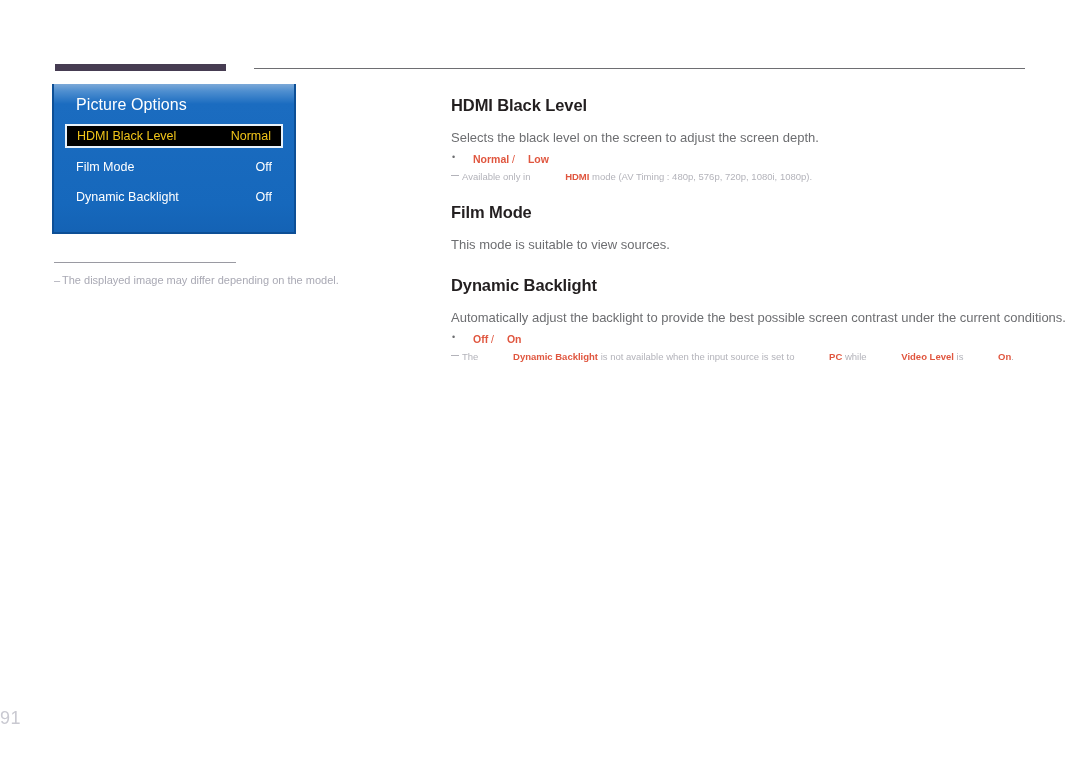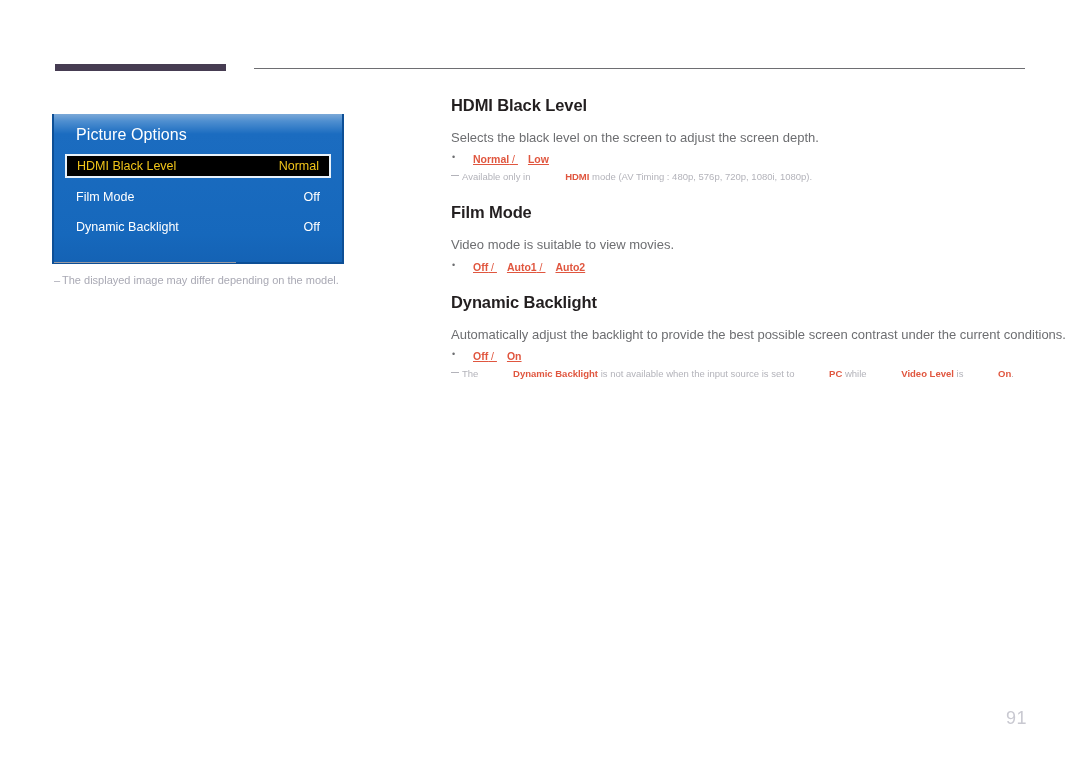--- a/index.html
+++ b/index.html
@@ -37,22 +37,22 @@
     top: 68px;
     width: 771px;
     height: 1px;
     background: #6e6e72;
   }
 
   
   .osd-panel {
     position: absolute;
     left: 52px;
-    top: 114px;
-    width: 292px;
+    top: 84px;
+    width: 244px;
     height: 150px;
     background: linear-gradient(to bottom,
         #7ca9d8 0px,
         #4f8fd0 7px,
         #1b6cc0 20px,
         #1668bc 120px,
         #1462b4 150px);
     border-left: 2px solid #0d4f96;
     border-right: 2px solid #0d4f96;
     border-bottom: 2px solid #0d4f96;
@@ -145,21 +145,20 @@
     margin: 0 0 4px 0;
     white-space: nowrap;
   }
   .sec-opts {
     font-size: 10.5px;
     color: #e0563f;
     margin: 5px 0 4px 0;
     padding-left: 12px;
     position: relative;
     white-space: nowrap;
-    text-decoration: underline;
   }
   .sec-opts::before {
     content: "\2022";
     position: absolute;
     left: 1px;
     top: -1px;
     color: #6d6e71;
     font-size: 9px;
   }
   .sec-opts .opt {
@@ -194,21 +193,20 @@
     font-weight: bold;
     padding-left: 32px;
   }
 
   
   .page-number {
     position: absolute;
     left: 0;
     top: 708px;
     width: 1027px;
-    text-align: right;
     font-size: 18px;
     color: #c9c9d1;
     letter-spacing: 0.5px;
   }
 </style>
 </head>
 <body>
 
 <div class="top-rules">
   <div class="rule-thick"></div>
@@ -246,22 +244,21 @@
 
   <div class="section">
     <h2 class="sec-title">HDMI Black Level</h2>
     <p class="sec-body">Selects the black level on the screen to adjust the screen depth.</p>
     <p class="sec-opts"><span class="opt">Normal</span><span class="sep"> / </span><span class="opt">Low</span></p>
     <p class="sec-note">Available only in <b>HDMI</b> mode (AV Timing : 480p, 576p, 720p, 1080i, 1080p).</p>
   </div>
 
   <div class="section">
     <h2 class="sec-title">Film Mode</h2>
-    <p class="sec-body">Video mode is suitable to view movies.</p>
-    <p class="sec-opts"><span class="opt">Off</span><span class="sep"> / </span><span class="opt">Auto1</span><span class="sep"> / </span><span class="opt">Auto2</span></p>
+    <p class="sec-body">This mode is suitable to view sources.</p>
   </div>
 
   <div class="section">
     <h2 class="sec-title">Dynamic Backlight</h2>
     <p class="sec-body">Automatically adjust the backlight to provide the best possible screen contrast under the current conditions.</p>
     <p class="sec-opts"><span class="opt">Off</span><span class="sep"> / </span><span class="opt">On</span></p>
     <p class="sec-note">The <b>Dynamic Backlight</b> is not available when the input source is set to <b>PC</b> while <b>Video Level</b> is <b>On</b>.</p>
   </div>
 
 </div>

